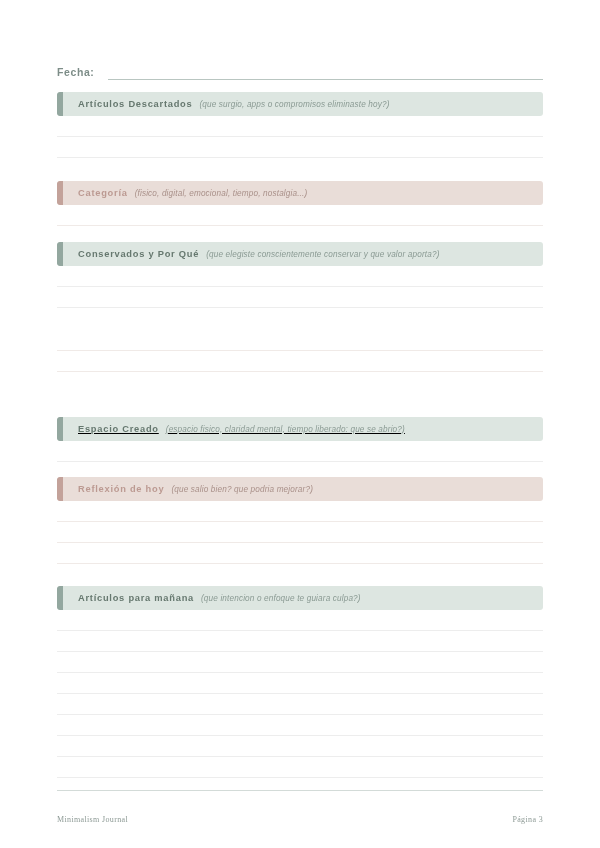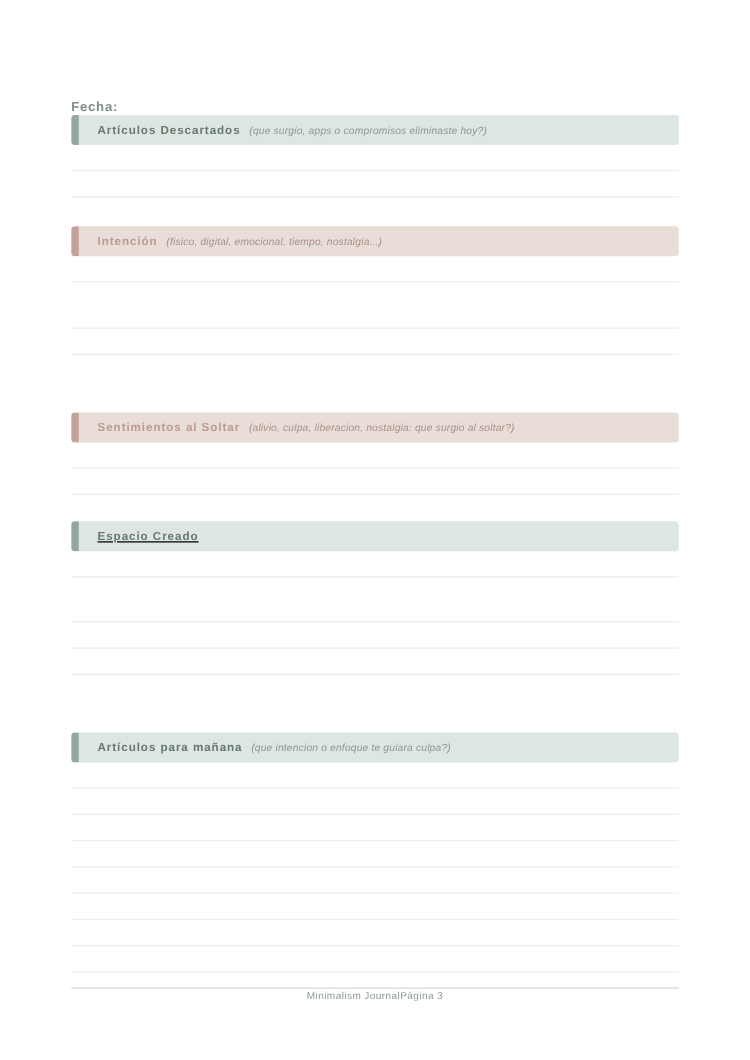--- a/index.html
+++ b/index.html
@@ -18,21 +18,21 @@
     width: 600px;
     height: 848px;
     background: #ffffff;
     box-sizing: border-box;
   }
 
   
   .date-row {
     position: absolute;
     left: 57px;
-    top: 72px;
+    top: 58px;
     width: 486px;
     height: 22px;
     display: flex;
     align-items: flex-end;
   }
   .date-label {
     font-size: 10.5px;
     font-weight: bold;
     letter-spacing: 0.6px;
     color: #7d8d88;
@@ -107,24 +107,25 @@
   .theme-rose .wline { border-bottom-color: #f0eae7; }
   .theme-sage .wline { border-bottom-color: #ededed; }
 
   
   .footer {
     position: absolute;
     left: 57px;
     top: 790px;
     width: 486px;
     border-top: 1px solid #d3dbd8;
-    padding-top: 1px;
+    padding-top: 24px;
     display: flex;
-    justify-content: center;
+    justify-content: space-between;
     align-items: center;
+    font-family: Liberation Serif, serif;
   }
   .footer-left, .footer-right {
     font-size: 8px;
     color: #8d9a95;
     letter-spacing: 0.35px;
   }
 </style>
 </head>
 <body>
 
@@ -143,54 +144,60 @@
           <span class="sec-hint">(que surgio, apps o compromisos eliminaste hoy?)</span>
         </div>
         <div class="lines">
           <div class="wline"></div>
           <div class="wline"></div>
         </div>
       </div>
       <div class="section theme-rose" style="top: 181px;">
         <div class="sec-header">
           <span class="sec-tab"></span>
-          <span class="sec-title">Intención</span>
+          <span class="sec-title">Categoría</span>
           <span class="sec-hint">(fisico, digital, emocional, tiempo, nostalgia...)</span>
         </div>
         <div class="lines">
           <div class="wline"></div>
         </div>
       </div>
       <div class="section theme-sage" style="top: 242px;">
+        <div class="sec-header">
+          <span class="sec-tab"></span>
+          <span class="sec-title">Conservados y Por Qué</span>
+          <span class="sec-hint">(que elegiste conscientemente conservar y que valor aporta?)</span>
+        </div>
         <div class="lines">
           <div class="wline"></div>
           <div class="wline"></div>
         </div>
       </div>
       <div class="section theme-rose" style="top: 330px;">
-        <div class="sec-header">
-          <span class="sec-tab"></span>
-          <span class="sec-title">Sentimientos al Soltar</span>
-          <span class="sec-hint">(alivio, culpa, liberacion, nostalgia: que surgio al soltar?)</span>
-        </div>
         <div class="lines">
           <div class="wline"></div>
           <div class="wline"></div>
         </div>
       </div>
       <div class="section theme-sage" style="top: 417px; text-decoration: underline;">
         <div class="sec-header">
           <span class="sec-tab"></span>
           <span class="sec-title">Espacio Creado</span>
+          <span class="sec-hint">(espacio fisico, claridad mental, tiempo liberado: que se abrio?)</span>
         </div>
         <div class="lines">
           <div class="wline"></div>
         </div>
       </div>
       <div class="section theme-rose" style="top: 477px;">
+        <div class="sec-header">
+          <span class="sec-tab"></span>
+          <span class="sec-title">Reflexión de hoy</span>
+          <span class="sec-hint">(que salio bien? que podria mejorar?)</span>
+        </div>
         <div class="lines">
           <div class="wline"></div>
           <div class="wline"></div>
           <div class="wline"></div>
         </div>
       </div>
       <div class="section theme-sage" style="top: 586px;">
         <div class="sec-header">
           <span class="sec-tab"></span>
           <span class="sec-title">Artículos para mañana</span>

